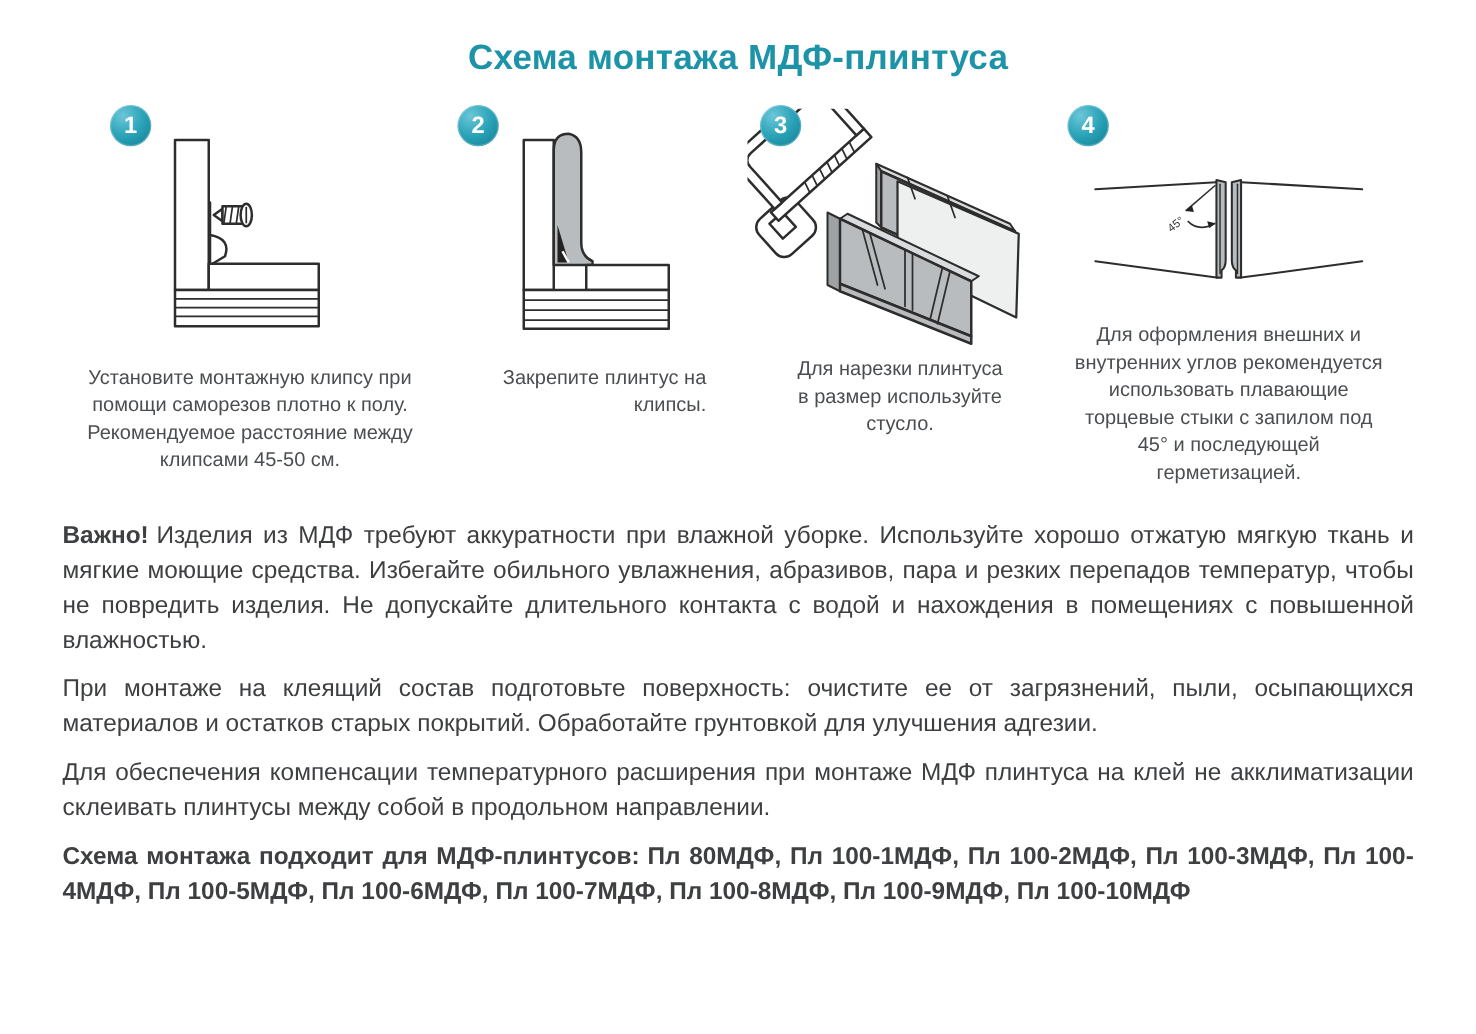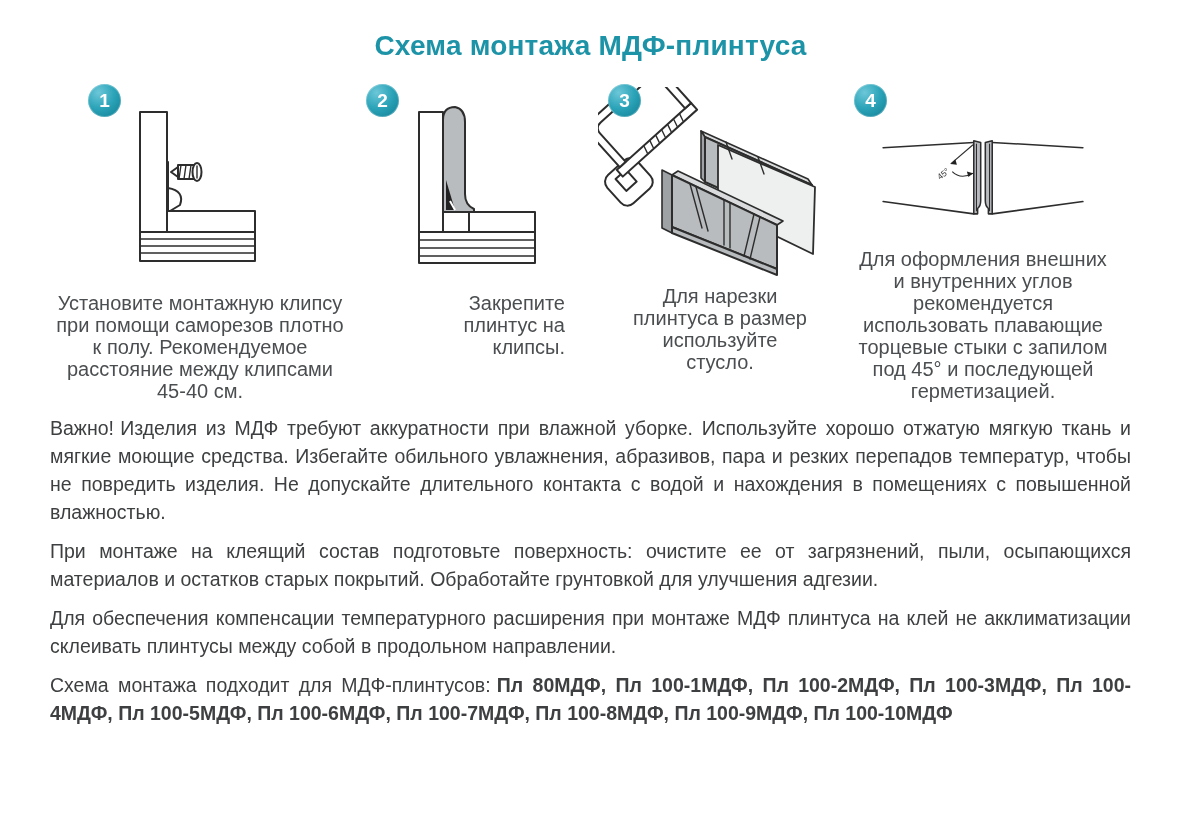--- a/index.html
+++ b/index.html
@@ -20,31 +20,31 @@
     position:absolute;top:0;width:33px;height:33px;border-radius:50%;
     background:radial-gradient(circle at 32% 26%, #6cc7d8 0%, #2ba3b8 48%, #0f7c92 100%);
     color:#fff;font-weight:bold;font-size:19px;display:flex;align-items:center;justify-content:center;
     box-shadow:inset 0 0 0 1px rgba(255,255,255,.25);
   }
   .step-1 .badge{left:38px;} .step-2 .badge{left:16px;} .step-3 .badge{left:3px;} .step-4 .badge{left:19px;}
   .figure{display:block;}
   .step-1 .figure,.step-2 .figure,.step-4 .figure{margin-top:10px;}
   .step-3 .figure{margin-top:3px;}
   .caption{
-    margin:8px auto 0;font-size:20px;line-height:22px;color:#4b4e50;text-align:center;
+    margin:8px auto 12px;font-size:16px;line-height:22px;color:#4b4e50;text-align:center;
   }
   .step-1 .caption{max-width:300px;}
   .step-2 .caption{max-width:175px;text-align:right;}
   .step-3 .caption{max-width:175px;}
   .step-4 .caption{max-width:255px;}
   .notes{margin:12px 50px 0;}
   .note{
     margin:0 0 11px;font-size:19.5px;line-height:28px;text-align:justify;color:#3d3f41;
   }
-  .note .lead{font-weight:normal;margin-right:.32em;}
+  .note .lead{font-weight:bold;margin-right:.32em;}
   .note .lead:empty{display:none;margin:0;}
   .note.strong .body{font-weight:bold;}
   
   .ln{stroke:#2d2d2d;fill:none;stroke-width:2;stroke-linecap:round;stroke-linejoin:round;}
   .lnth{stroke:#2d2d2d;fill:none;stroke-width:1.4;stroke-linecap:round;}
   .fw{fill:#ffffff;stroke:#2d2d2d;stroke-width:2;stroke-linejoin:round;}
   .fg{fill:#b9bcbe;stroke:#2d2d2d;stroke-width:2;stroke-linejoin:round;}
   .fgl{fill:#d9dbdc;stroke:#2d2d2d;stroke-width:1.6;stroke-linejoin:round;}
   .fgd{fill:#9fa2a4;stroke:#2d2d2d;stroke-width:1.6;stroke-linejoin:round;}
   .fpn{fill:#eef0f0;stroke:#2d2d2d;stroke-width:1.8;stroke-linejoin:round;}
@@ -81,21 +81,21 @@
           <line class="lnth" x1="62" y1="72" x2="62" y2="84"></line>
         </g>
         <g>
           <rect class="fw" x="32" y="117" width="88" height="21"></rect>
           <rect class="fw" x="5" y="138" width="115" height="29"></rect>
           <line class="lnth" x1="5" y1="145" x2="120" y2="145"></line>
           <line class="lnth" x1="5" y1="152" x2="120" y2="152"></line>
           <line class="lnth" x1="5" y1="159" x2="120" y2="159"></line>
         </g>
       </svg>
-      <p class="caption">Установите монтажную клипсу при помощи саморезов плотно к полу. Рекомендуемое расстояние между клипсами 45-40 см.</p>
+      <p class="caption">Установите монтажную клипсу при помощи саморезов плотно к полу. Рекомендуемое расстояние между клипсами 45-50 см.</p>
     </div>
 
     <div class="step step-2">
       <div class="badge">2</div>
       <svg class="figure" width="130" height="190" viewBox="0 0 130 190">
         <g>
           <rect class="fw" x="6" y="18" width="24" height="120"></rect>
         </g>
         <g>
           <path class="fg" d="M30,118 L30,26 Q30,13 42,13 Q52,15 52,28 L52,100 Q52,111 61,115 L61,118 Z"></path>

